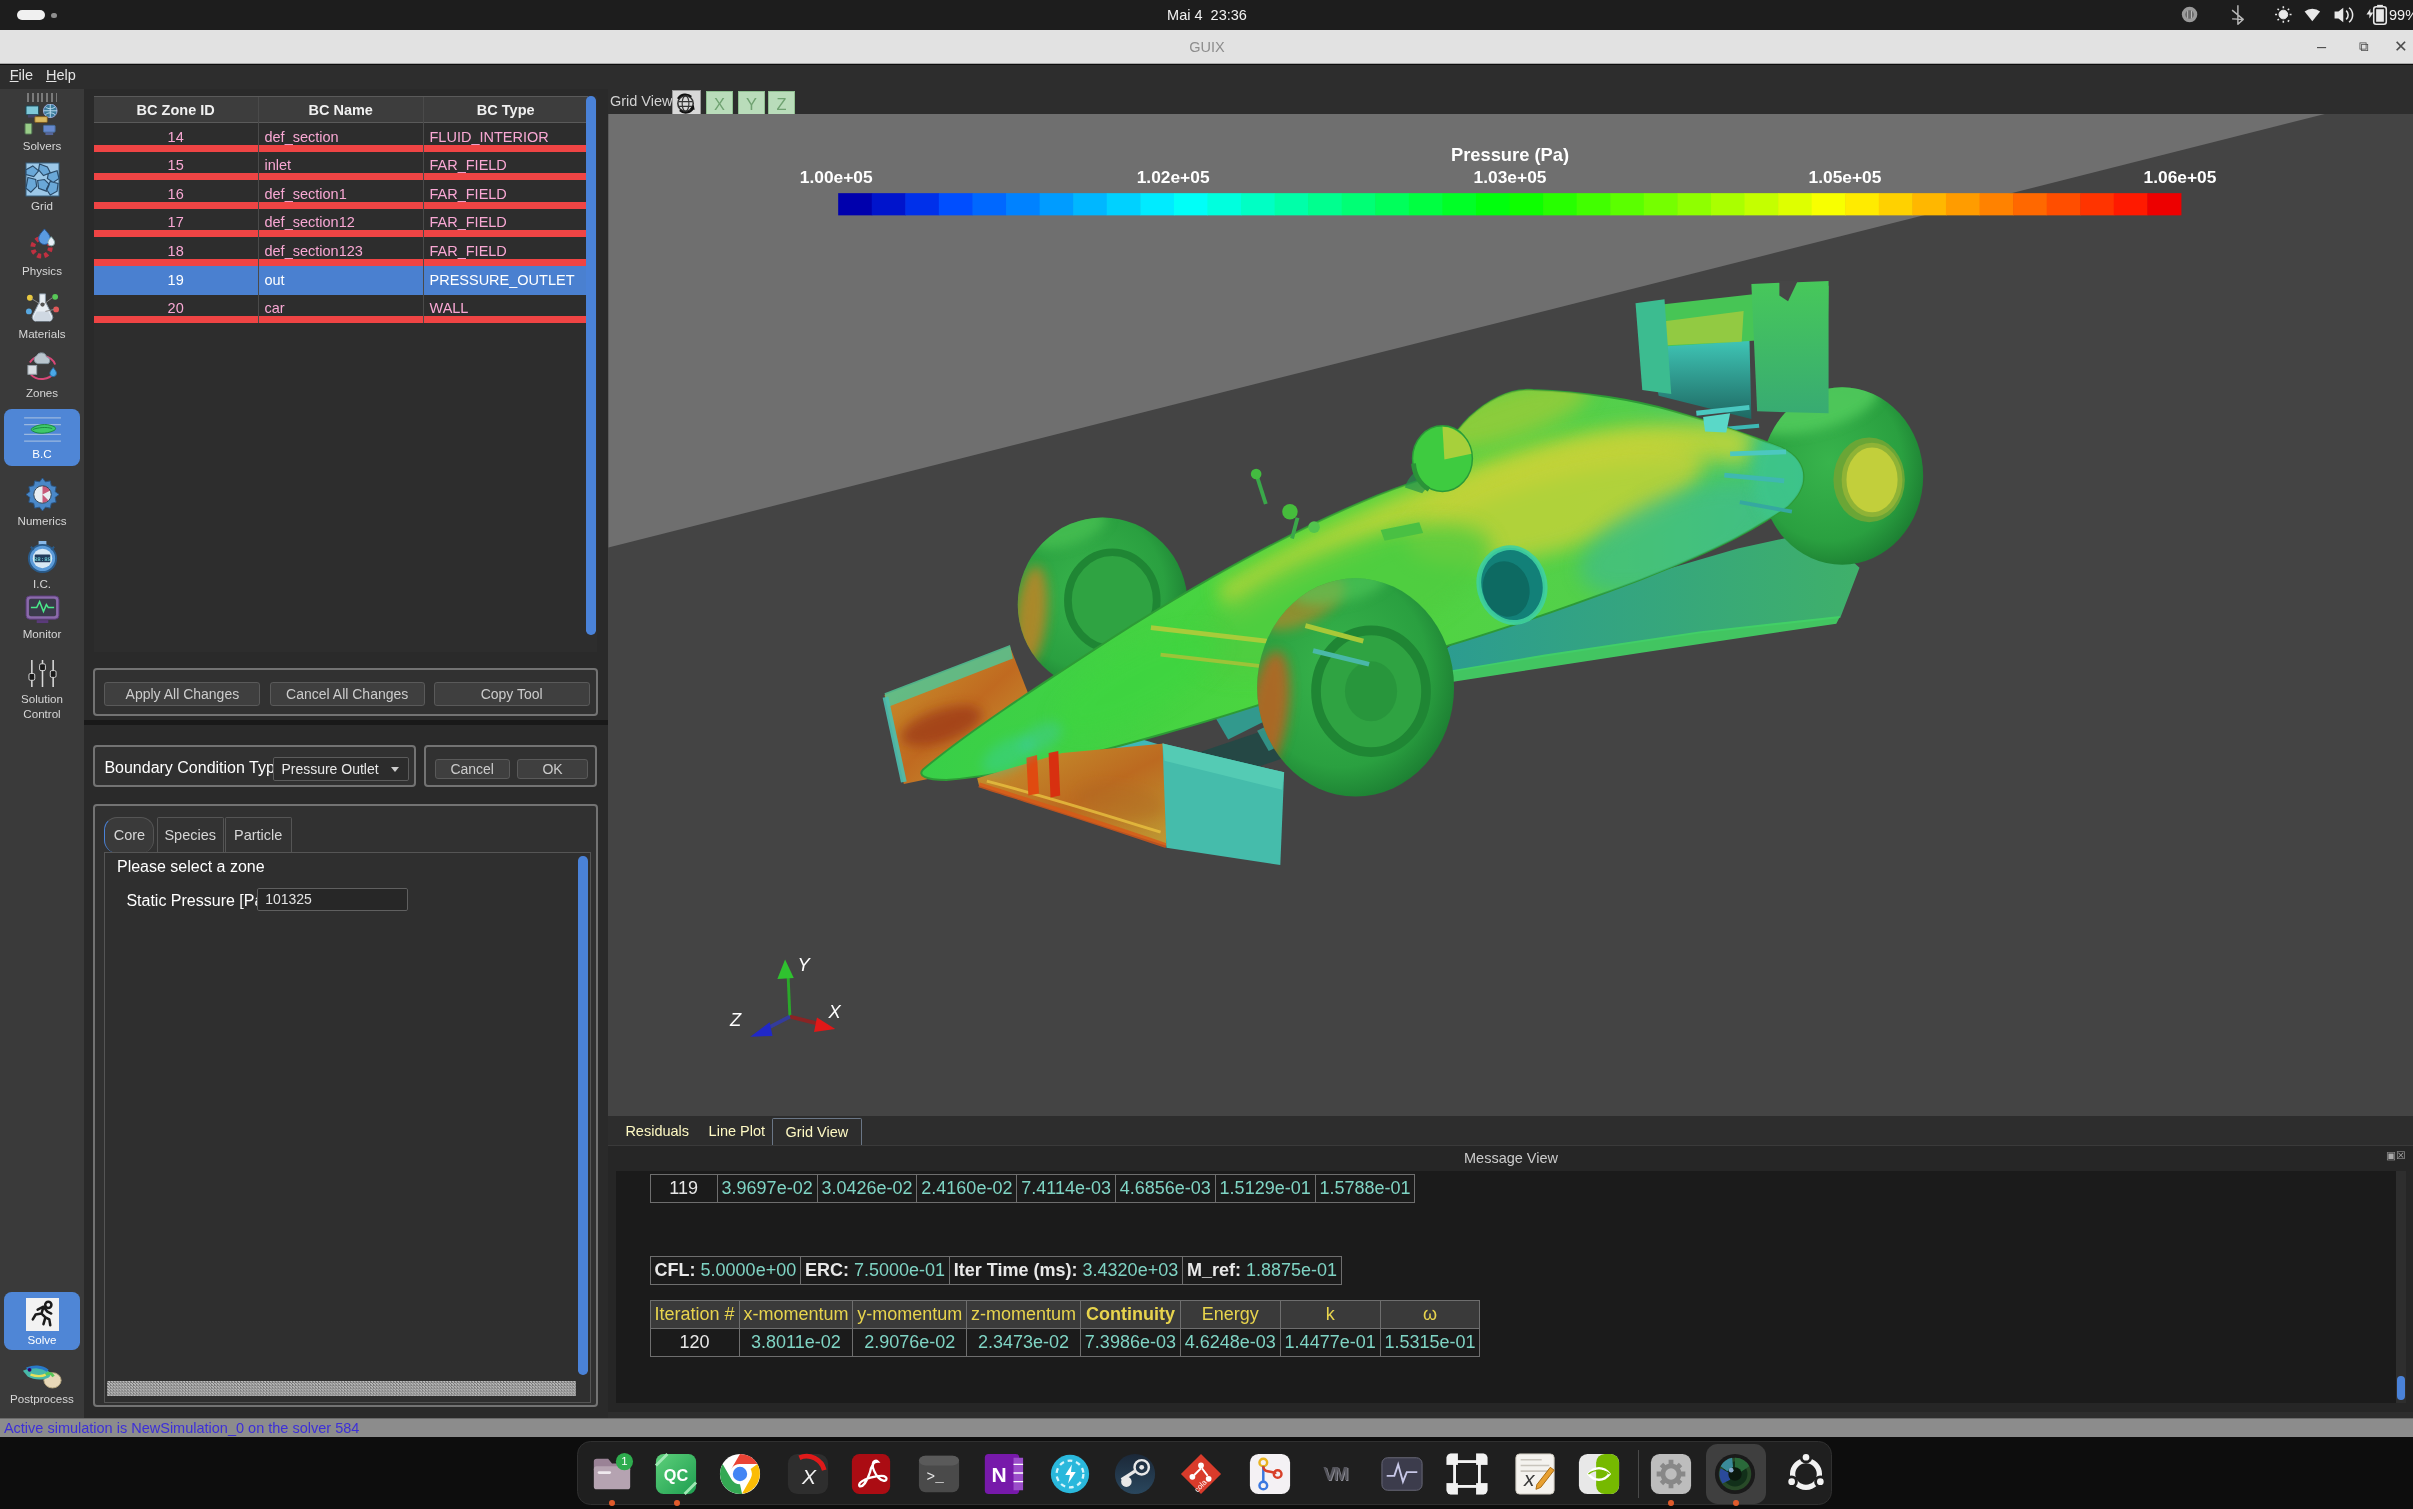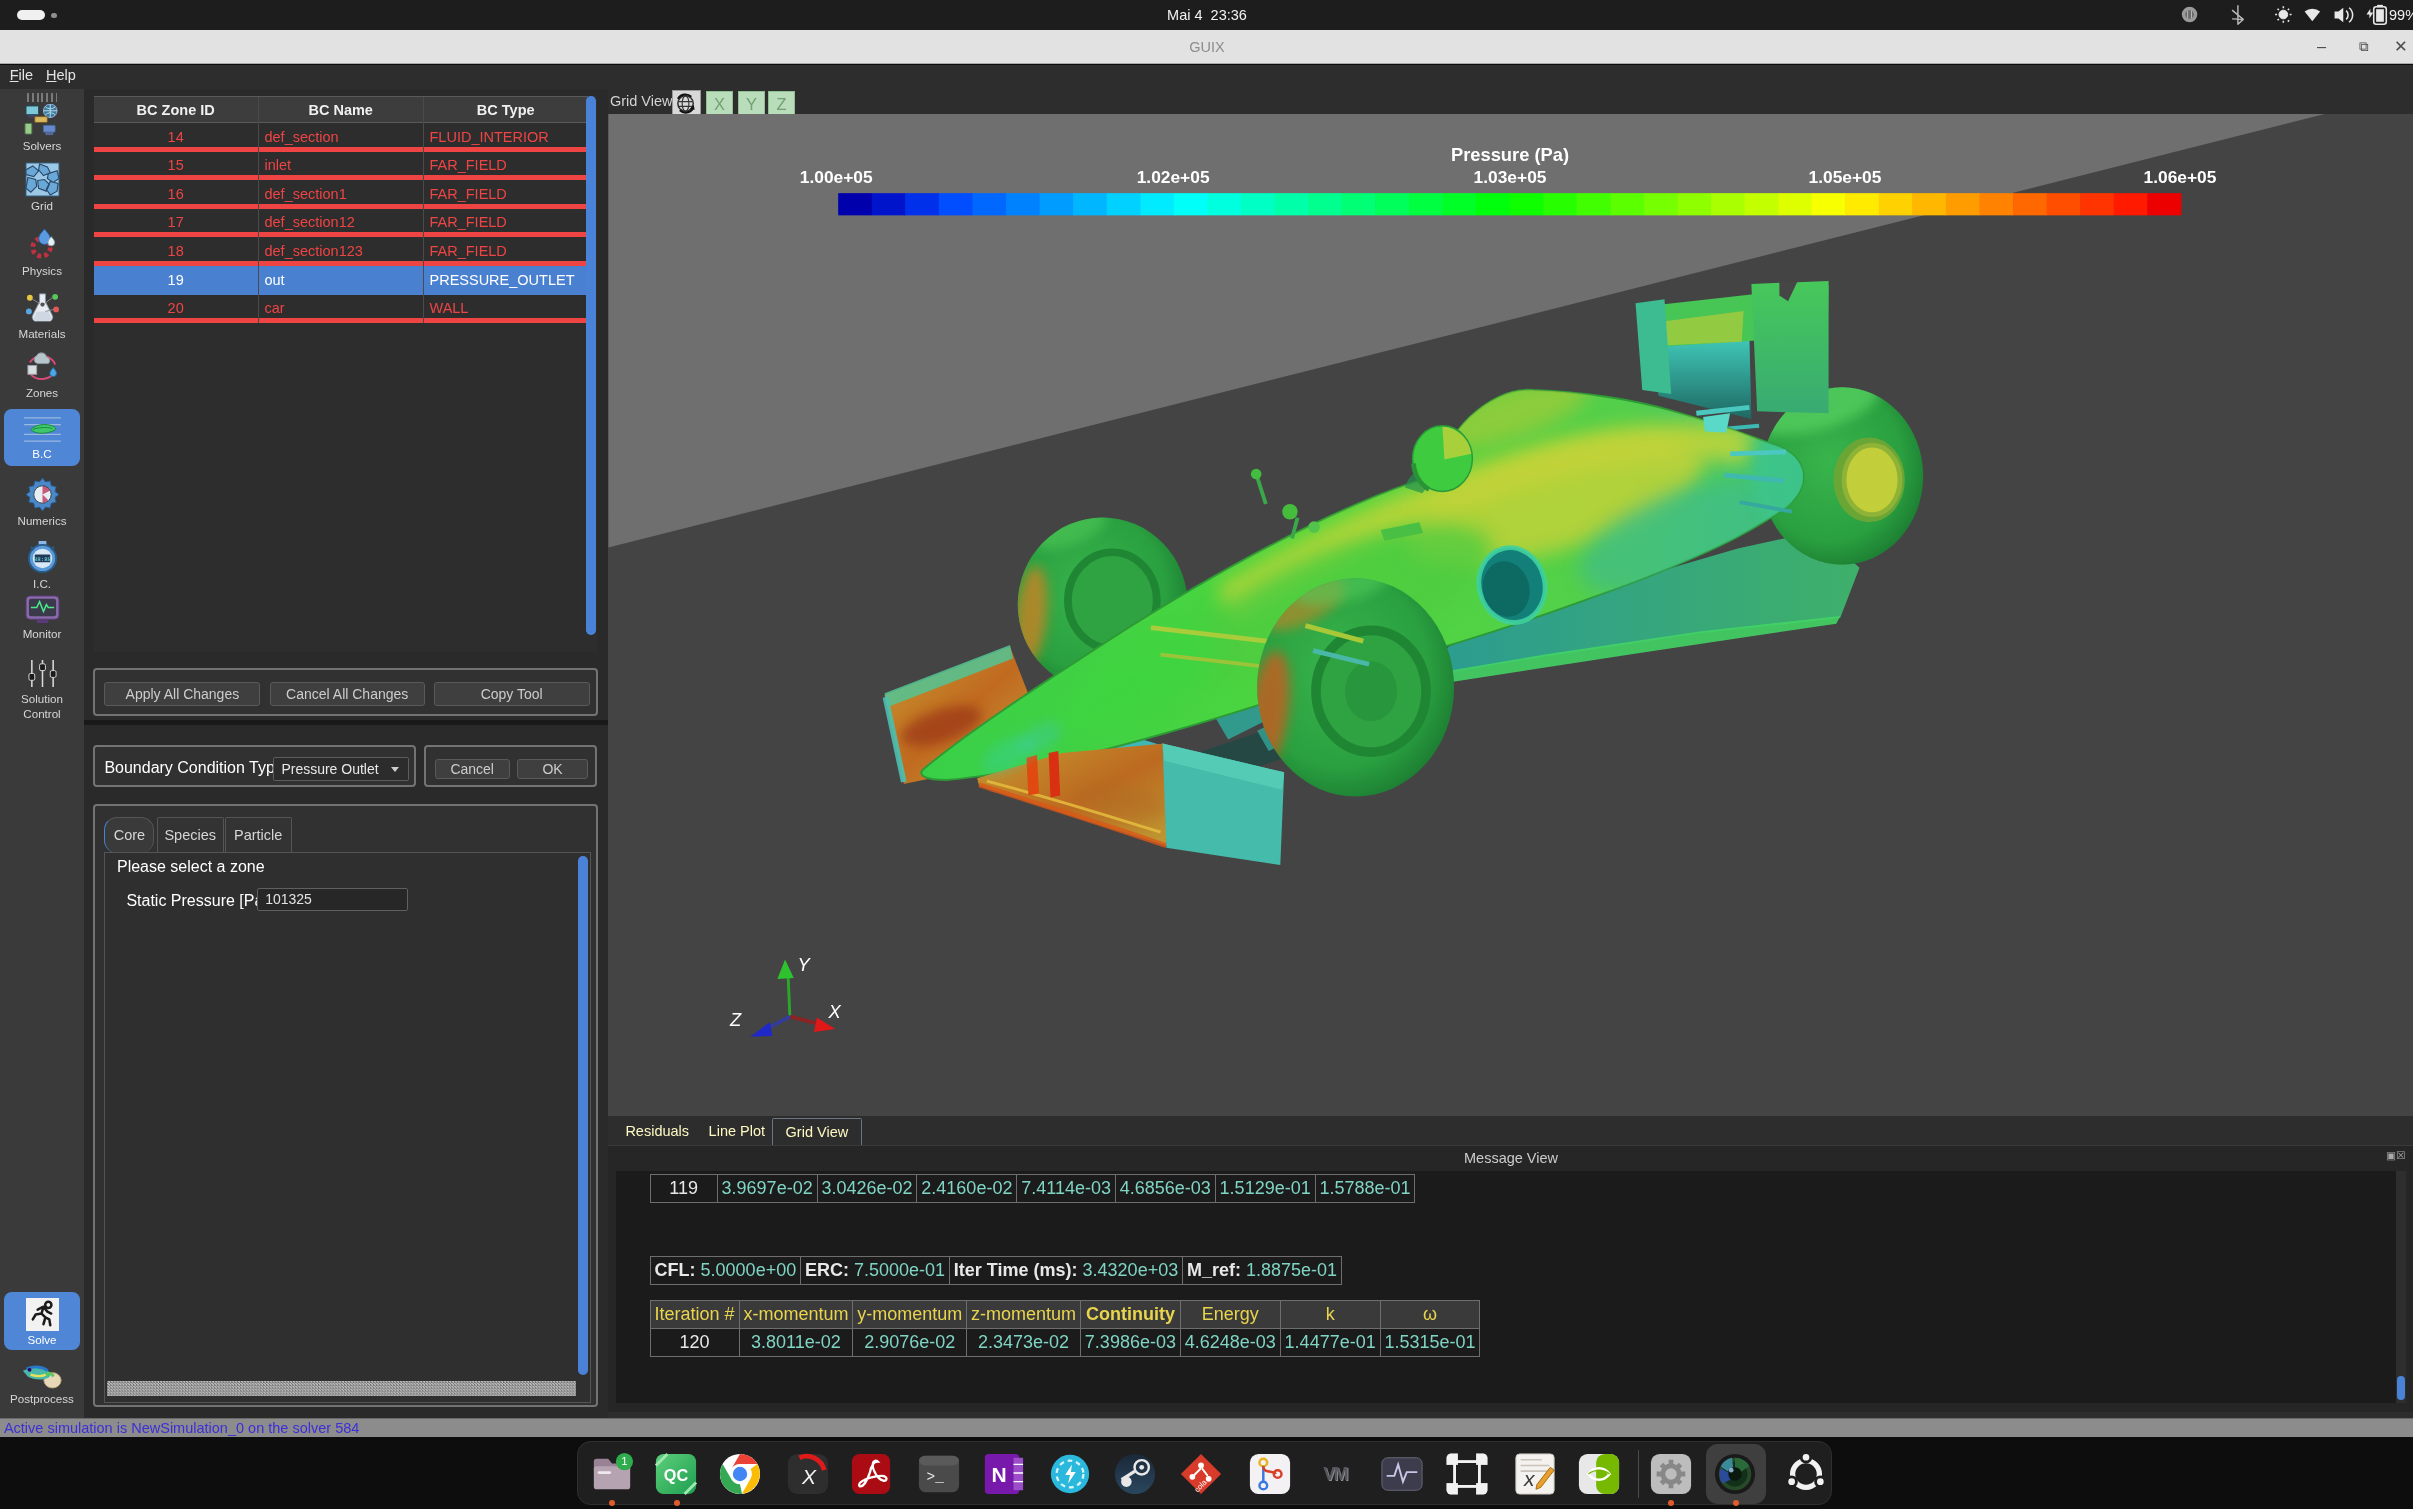--- a/index.html
+++ b/index.html
@@ -15,21 +15,21 @@
 
 #menubar{left:0;top:65px;width:2414px;height:24px;background:#2d2d2d;color:#e4e4e4;font-size:14.5px;}
 #menubar u{text-decoration:underline;}
 
 #sidebar{left:0;top:89px;width:84px;height:1330px;background:#3a3a3a;color:#d6d6d6;font-size:11.6px;}
 .sbitem{width:84px;text-align:center;}
 .sblabel{margin-top:1px;line-height:12.6px;}
 
 #leftpanel{left:84px;top:89px;width:524px;height:1330px;background:#2a2a2a;}
 #bctable{left:9.7px;top:6.8px;width:503px;height:556px;background:#2d2d2d;}
-.trow{position:absolute;left:0;width:494px;height:29px;border-bottom:5px solid #ef4444;color:#ef4444;font-size:14.5px;}
+.trow{position:absolute;left:0;width:494px;height:29px;border-bottom:7px solid #ef4444;color:#f9a8d4;font-size:14.5px;}
 .tc{position:absolute;top:0;height:29px;line-height:28px;}
 .c1{left:0;width:164px;text-align:center;}
 .c2{left:164px;width:165px;padding-left:5.8px;border-left:1px solid #4a4a4a;}
 .c3{left:329px;width:165px;padding-left:5.8px;border-left:1px solid #4a4a4a;}
 #thead{position:absolute;left:0;top:0;width:494px;height:27px;background:#3d3d3d;border-bottom:1px solid #5a5a5a;border-top:1px solid #5a5a5a;color:#f0f0f0;font-weight:bold;font-size:14.5px;}
 #thead .tc{line-height:26px;text-align:center;padding-left:0;}
 #vscroll1{left:492px;top:0px;width:10.6px;height:539px;background:#4a82d8;border-radius:4.8px;}
 .panelbox{border:2px solid #737373;border-radius:3.9px;background:#313131;}
 .btn{position:absolute;background:#3f3f3f;border:1px solid #5a5a5a;border-radius:2.9px;color:#cccccc;font-size:14px;text-align:center;}
 #splitter{left:0px;top:631px;width:524px;height:4.8px;background:#191919;}

